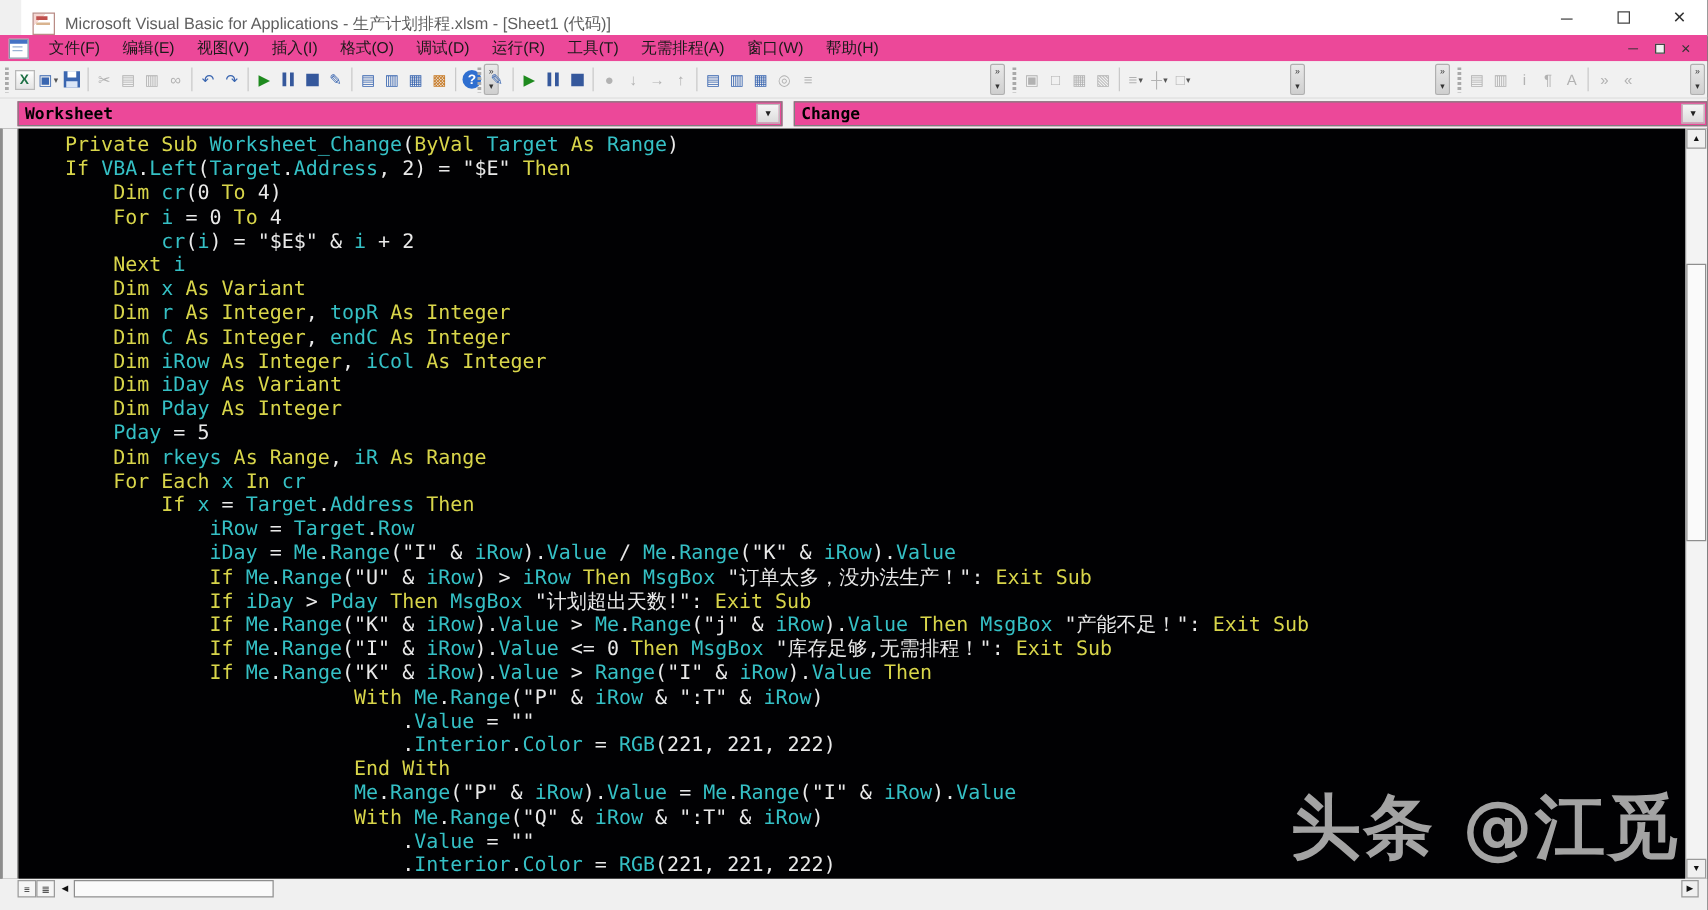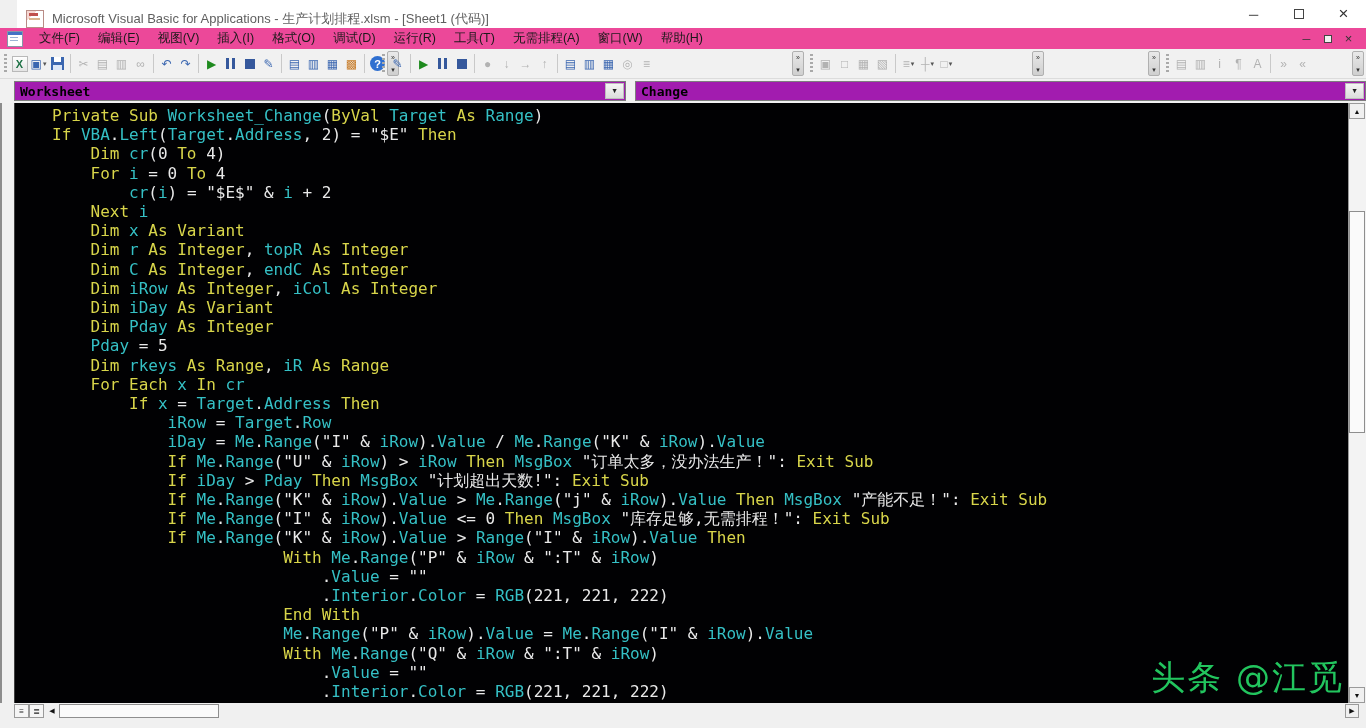--- a/index.html
+++ b/index.html
@@ -55,38 +55,38 @@
   .t-help{width:15px;height:15px;border-radius:50%;background:#2f6fd0;color:#fff;font-weight:bold;
     font-size:11px;display:flex;align-items:center;justify-content:center;}
   .pill{width:12px;height:25px;margin-left:auto;margin-right:2px;background:linear-gradient(#e9e9e9,#cfcfcf);
     border:1px solid #b0b0b0;border-radius:2px;display:flex;flex-direction:column;align-items:center;
     justify-content:space-between;padding:2px 0;box-sizing:border-box;flex-shrink:0;}
   .pill span{font-size:7px;line-height:7px;color:#333;}
   .pill.lead{margin-left:2px;}
   
   .procrow{position:absolute;top:79px;left:0;right:0;height:24px;background:#f1f1f1;
     display:flex;align-items:center;}
-  .combo{height:20px;background:#a21caf;border:1px solid #7e7e7e;display:flex;align-items:center;
+  .combo{height:20px;background:#ec4899;border:1px solid #7e7e7e;display:flex;align-items:center;
     position:relative;font-family:"DejaVu Sans Mono",monospace;font-weight:bold;font-size:13px;
     color:#000;padding-left:5px;box-sizing:border-box;}
   #combo-object{margin-left:14px;width:663px;}
   #combo-proc{margin-left:9px;width:792px;}
   .combo-btn{position:absolute;right:1px;top:1px;bottom:1px;width:17px;background:linear-gradient(#f5f5f5,#dcdcdc);
     border:1px solid #bdbdbd;display:flex;align-items:center;justify-content:center;
     font-size:7px;color:#222;}
   
   .codewin{position:absolute;top:103px;left:0;width:1366px;height:600px;display:flex;
     border-left:2px solid #8c8c8c;box-sizing:border-box;background:#010103;}
   .marginbar{width:12px;background:#f0f0f0;border-right:1px solid #404040;flex-shrink:0;}
   .codepane{flex:1;position:relative;overflow:hidden;}
   #code-pre{margin:0;padding:3px 0 0 37px;font-family:"DejaVu Sans Mono",monospace;
     font-size:16px;line-height:19.2px;}
   .cl{white-space:pre;}
   .k{color:var(--kw);} .i{color:var(--id);} .p{color:var(--pl);} .s{color:var(--str);}
-  .watermark{position:absolute;right:4px;bottom:2px;font-size:34px;font-weight:normal;color:#22c55e;
+  .watermark{position:absolute;right:4px;bottom:2px;font-size:56px;font-weight:bold;color:#a3a3a3;
     font-family:"DejaVu Sans",sans-serif;letter-spacing:2px;white-space:nowrap;}
   
   .vscroll{width:17px;background:#f3f3f3;border-left:1px solid #9a9a9a;position:relative;flex-shrink:0;}
   .sbtn{position:absolute;left:0;width:16px;height:16px;background:#f0f0f0;border:1px solid #9a9a9a;
     box-sizing:border-box;display:flex;align-items:center;justify-content:center;font-size:7px;color:#111;}
   .sbtn.up{top:0;} .sbtn.down{bottom:0;}
   .vthumb{position:absolute;left:0;width:16px;top:108px;height:222px;background:#fafafa;
     border:1px solid #8e8e8e;box-sizing:border-box;}
   .hbar{position:absolute;top:703px;left:0;right:0;height:16px;background:#f0f0f0;}
   .viewbtn{position:absolute;top:1px;width:15px;height:14px;background:#f5f5f5;border:1px solid #9a9a9a;

